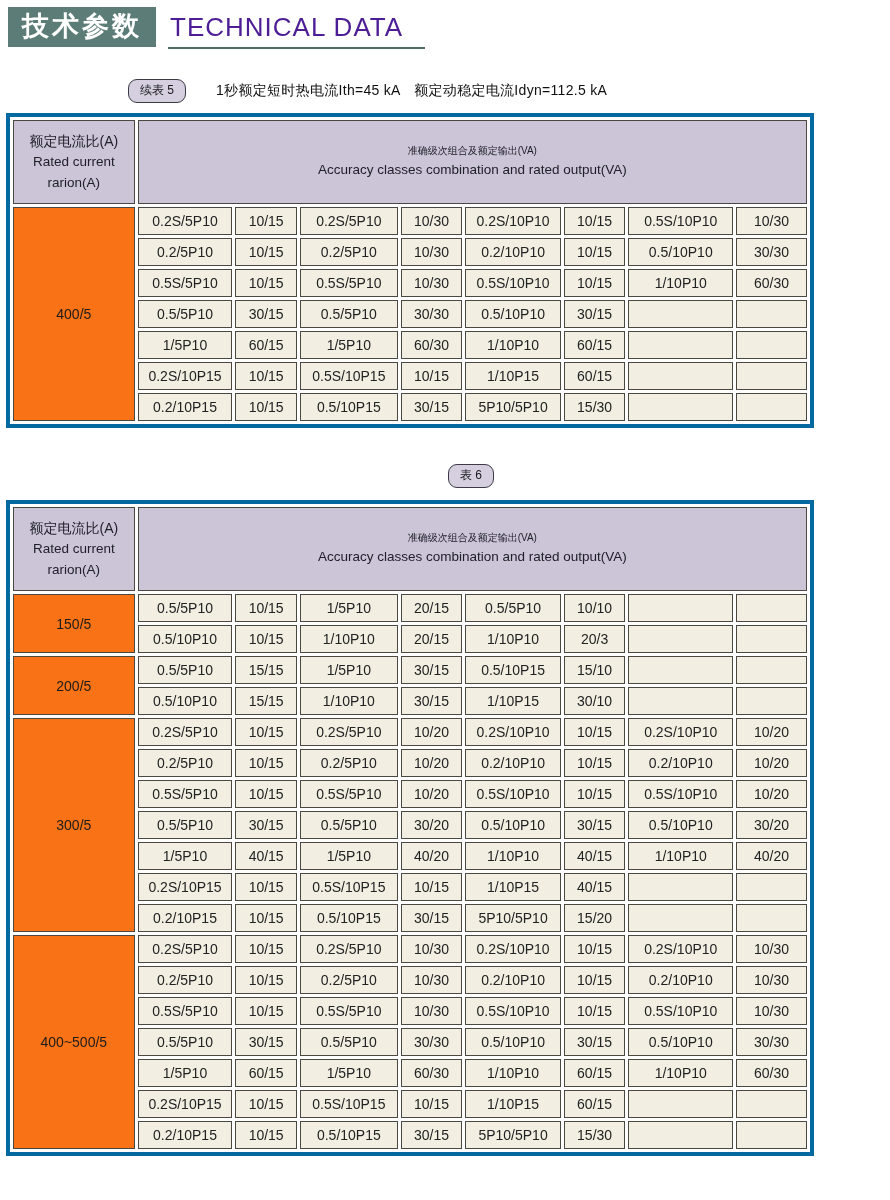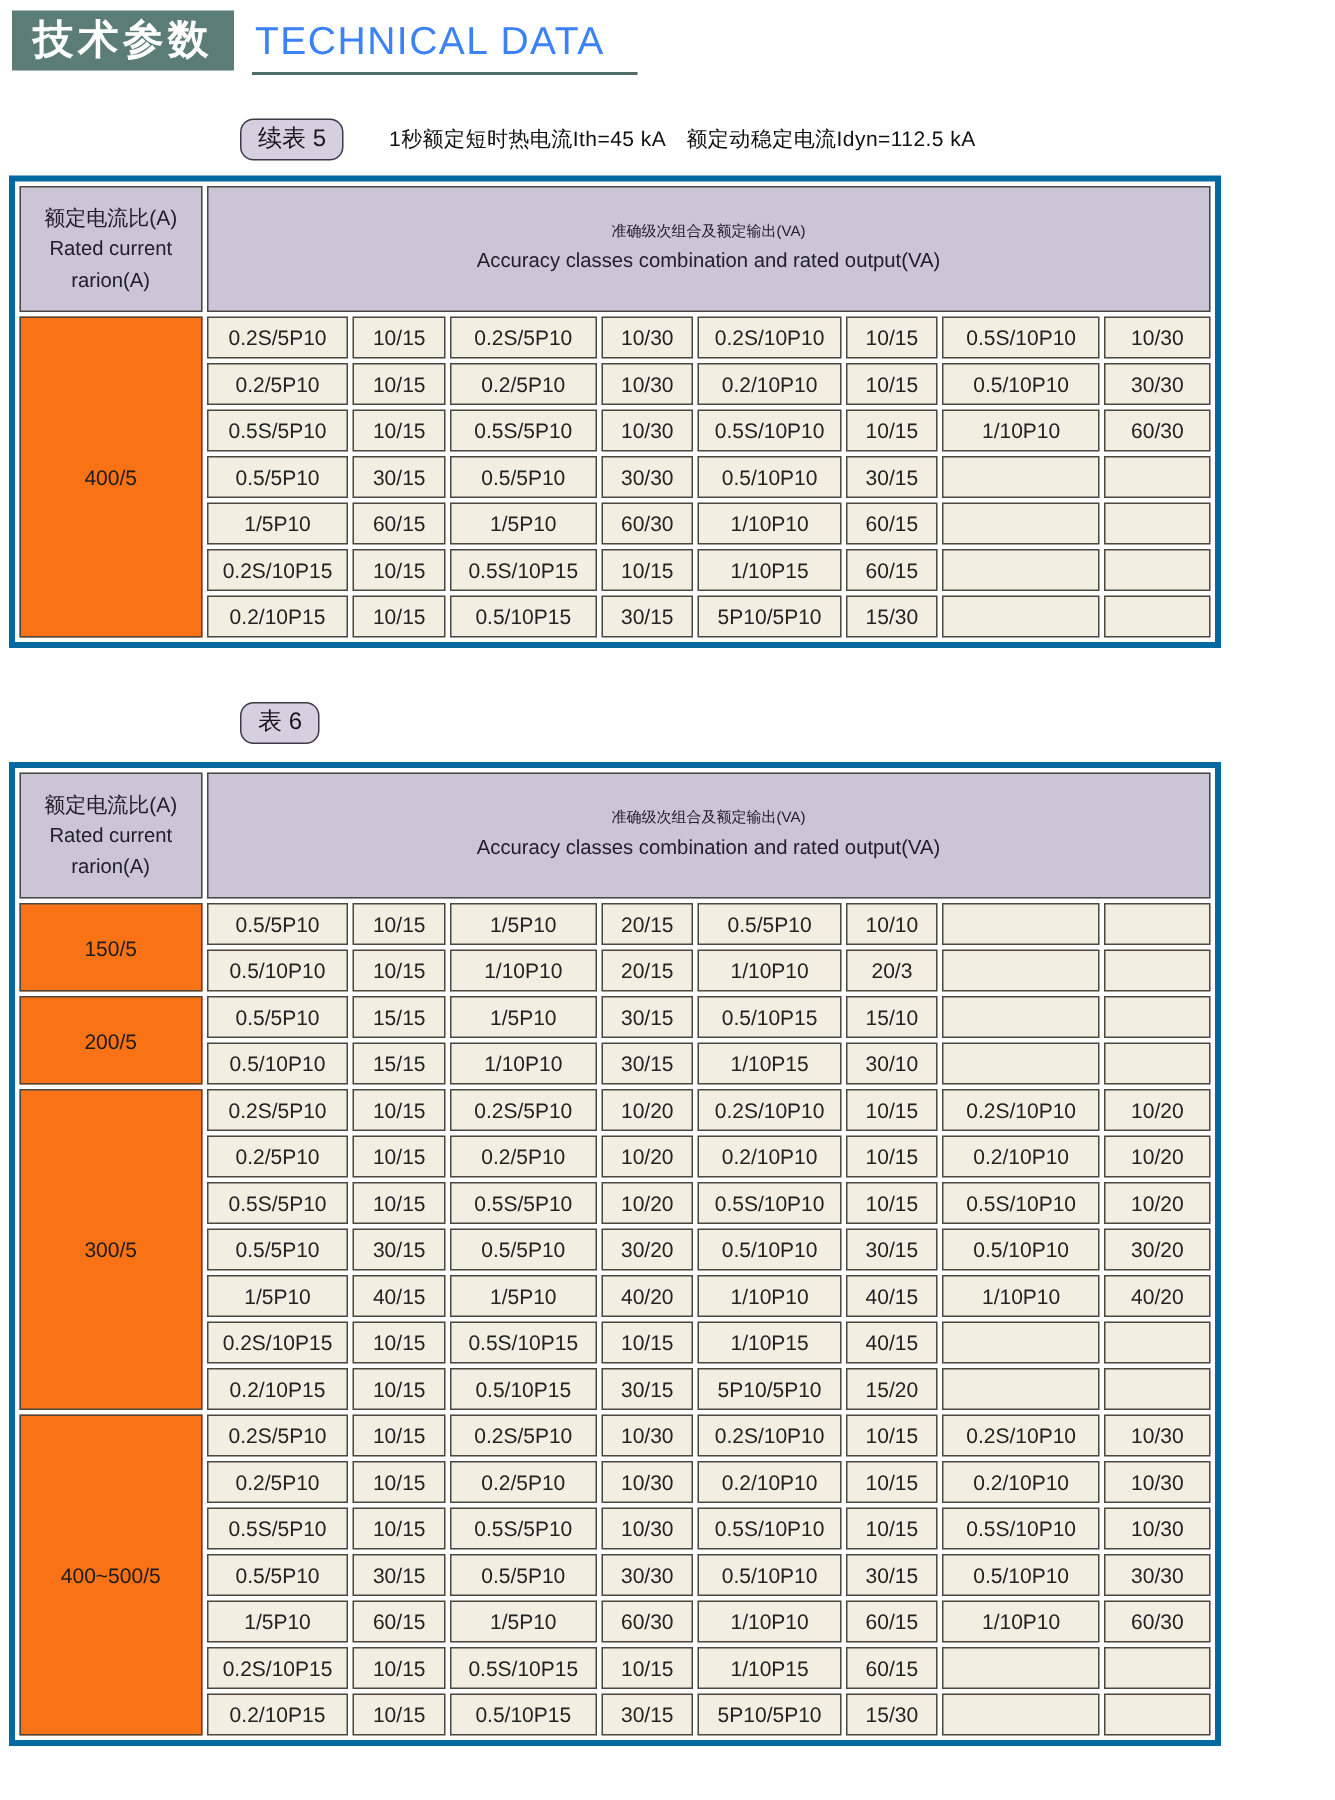--- a/index.html
+++ b/index.html
@@ -29,38 +29,37 @@
     margin-left: 12px;
     padding: 0 22px 7px 2px;
     border-bottom: 2px solid #4f6e68;
     align-self: flex-start;
     margin-top: 9px;
   }
   .en-title {
     font-size: 26px;
     font-weight: 500;
     letter-spacing: 1px;
-    color: #3b82f6;
+    color: #4c1d95;
     line-height: 1;
   }
 
   
   .caption-row { display: flex; align-items: center; margin-left: 122px; }
   .caption-row.first { margin-top: 22px; }
-  .caption-row.second { margin-top: 36px; }
+  .caption-row.second { margin-top: 36px; flex-direction: column; }
   .badge {
     display: inline-block;
     background: #d5cfdf;
     border: 1.5px solid #3c3a44;
     border-radius: 9px;
     padding: 2px 11px 3px 11px;
-    font-size: 16px;
+    font-size: 12px;
     color: #18181c;
     white-space: nowrap;
-    margin-left: 32px;
   }
   .caption {
     margin-left: 30px;
     font-size: 14px;
     font-weight: 500;
     color: #101010;
     letter-spacing: 0.3px;
     white-space: nowrap;
   }
 

